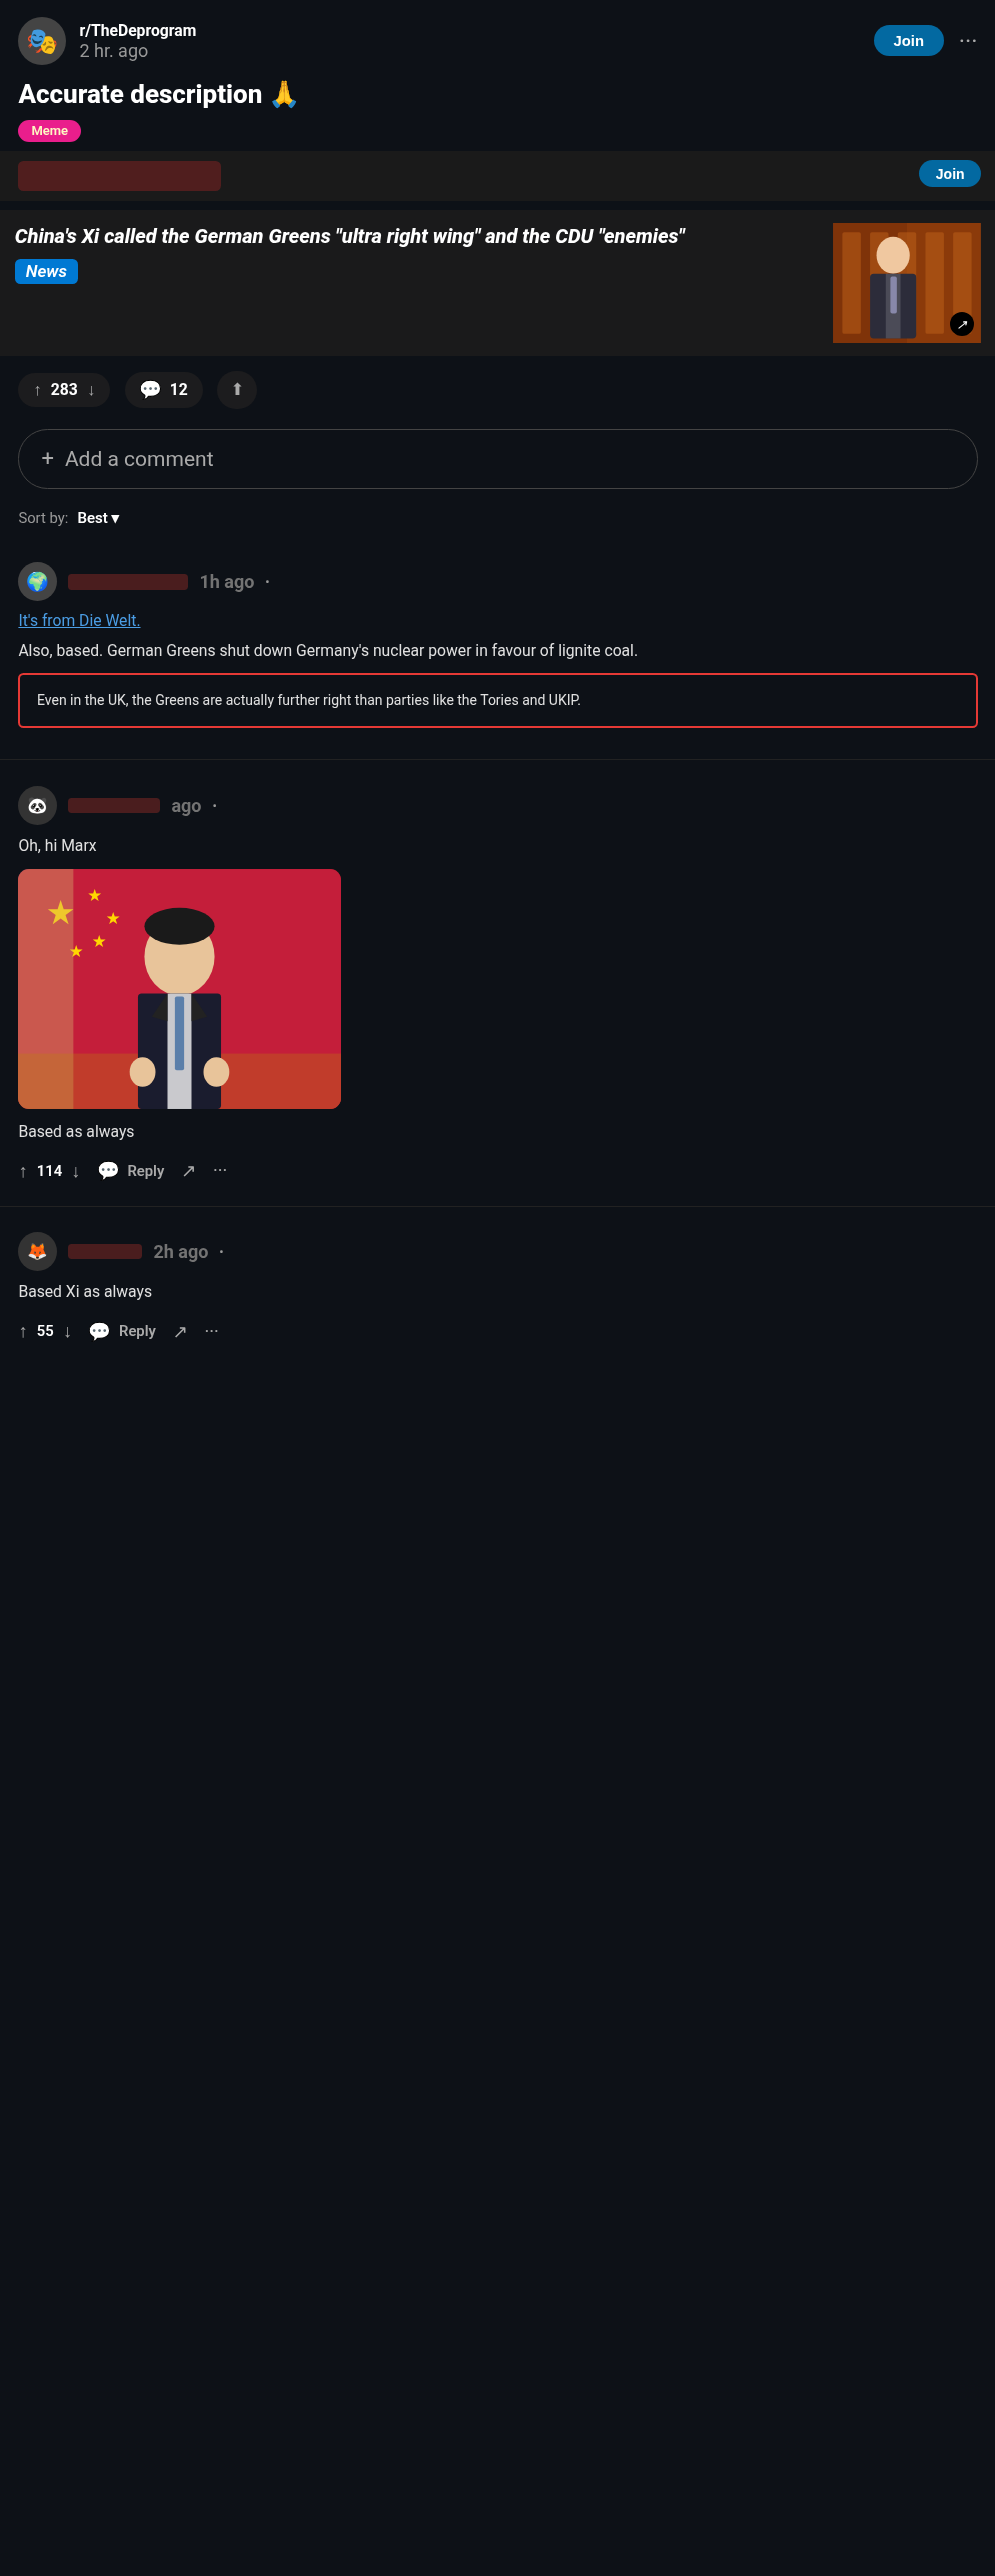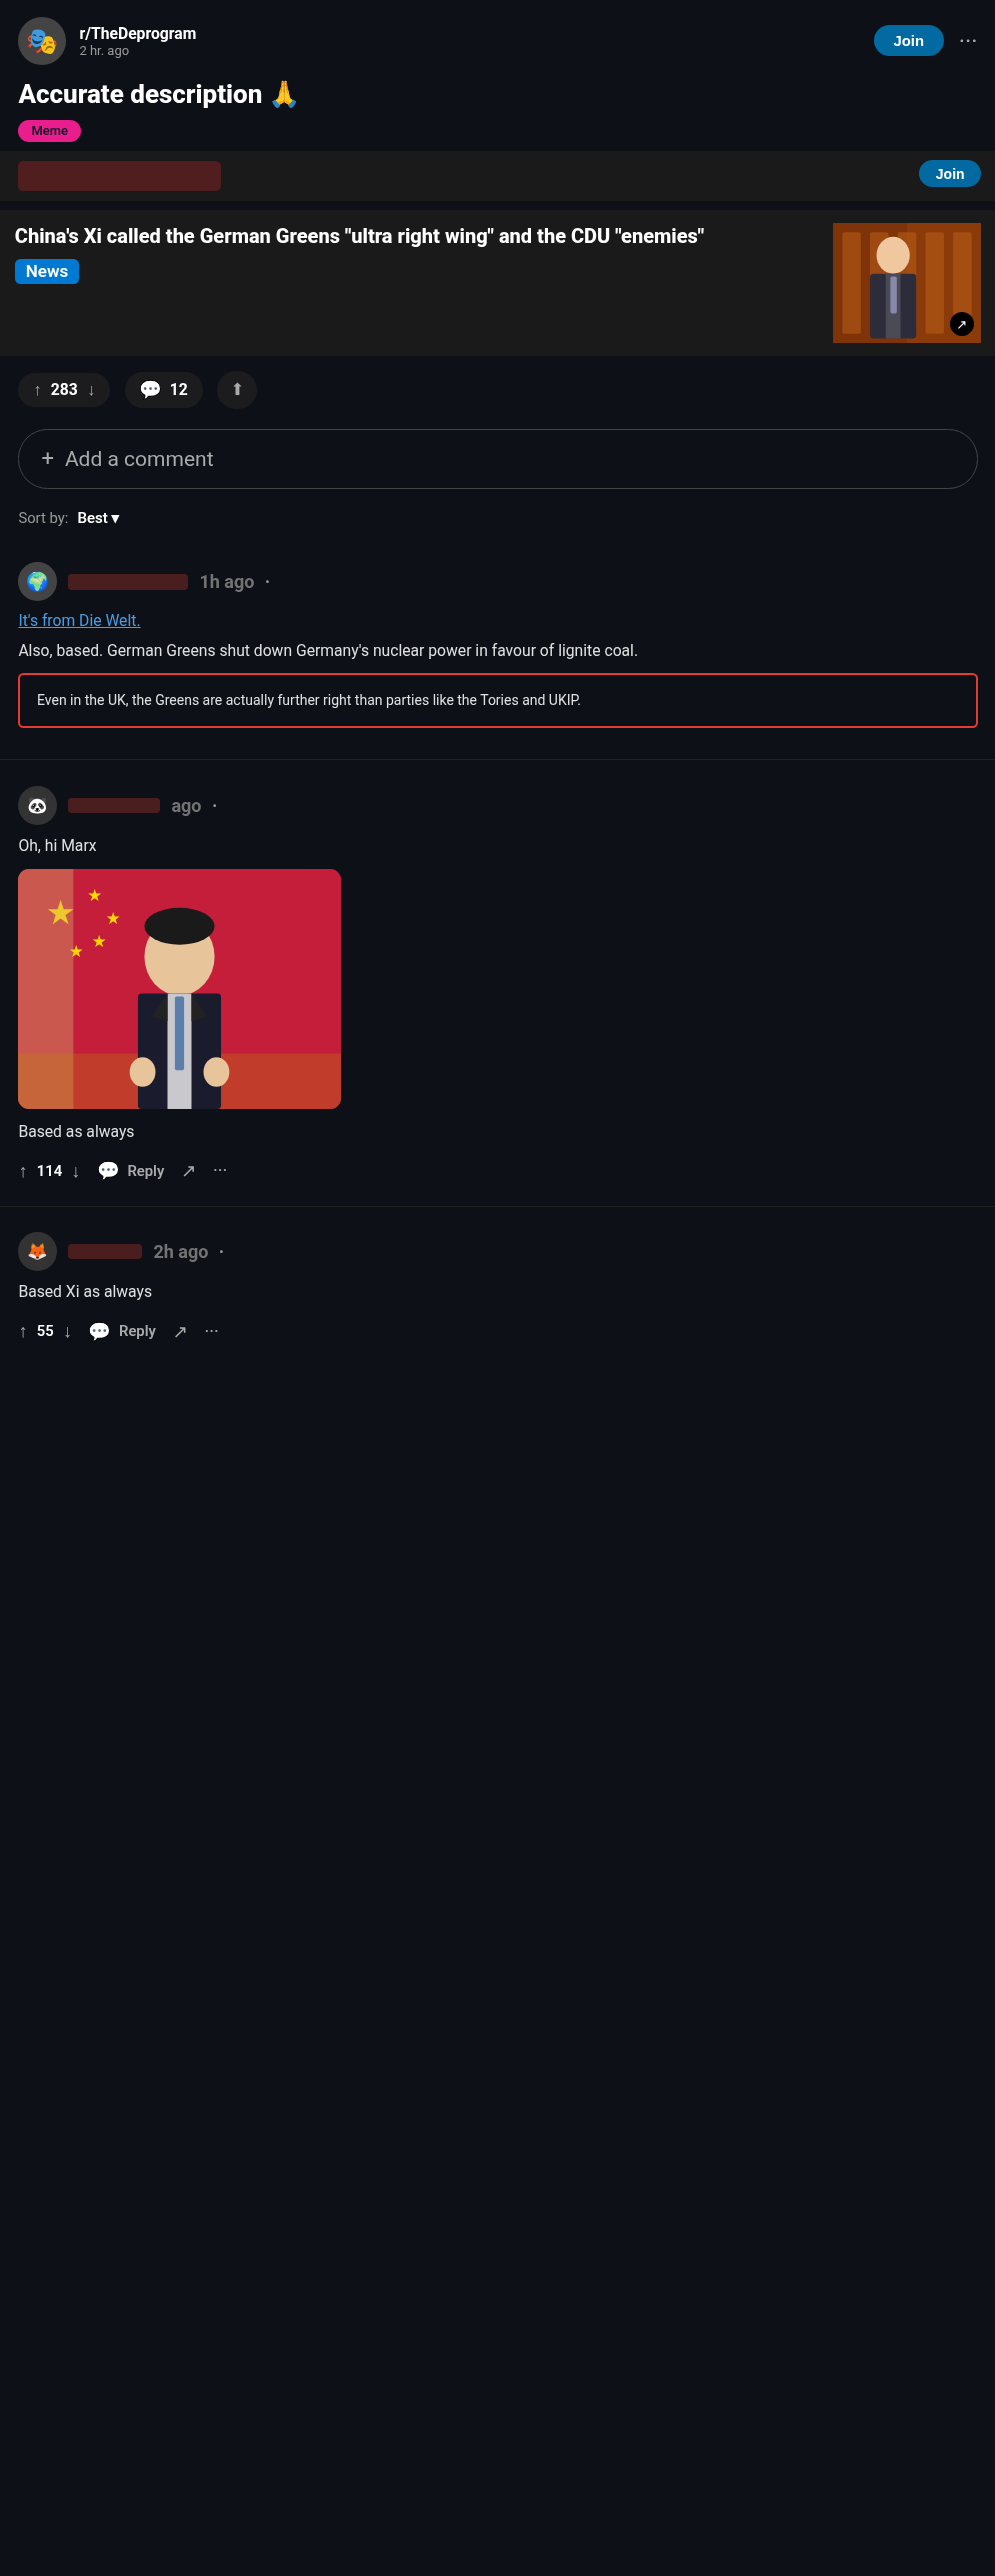--- a/index.html
+++ b/index.html
@@ -35,21 +35,21 @@
     }
     .post-meta {
       flex: 1;
     }
     .subreddit-name {
       font-size: 15.7px;
       font-weight: 700;
       color: #fff;
     }
     .post-time {
-      font-size: 13px;
+      font-size: 18px;
       color: #999;
     }
     .header-actions {
       display: flex;
       align-items: center;
       gap: 14.8px;
     }
     .join-btn {
       background: #0369a1;
       color: #fff;
@@ -72,21 +72,21 @@
     }
     .post-title {
       font-size: 26px;
       font-weight: 800;
       color: #fff;
       line-height: 1.2;
     }
     .flair-meme {
       display: inline-block;
       background: #e91e8c;
-      color: #0f172a;
+      color: #fef9c3;
       border-radius: 18.4px;
       padding: 3.7px 13px;
       font-size: 13px;
       font-weight: 600;
       margin-top: 9.2px;
     }
 
     
     .news-card {
       margin: 9.2px 0 0 0;
@@ -95,20 +95,21 @@
       display: flex;
       align-items: stretch;
       min-height: 129px;
     }
     .news-card-content {
       flex: 1;
       padding: 13px 14.8px 13px 14.8px;
       display: flex;
       align-items: flex-start;
       gap: 0;
+      font-style: italic;
     }
     .news-card-text-area {
       flex: 1;
       padding-right: 9.2px;
     }
     .news-card-title {
       font-size: 20px;
       font-weight: 800;
       color: #fff;
       line-height: 1.3;

